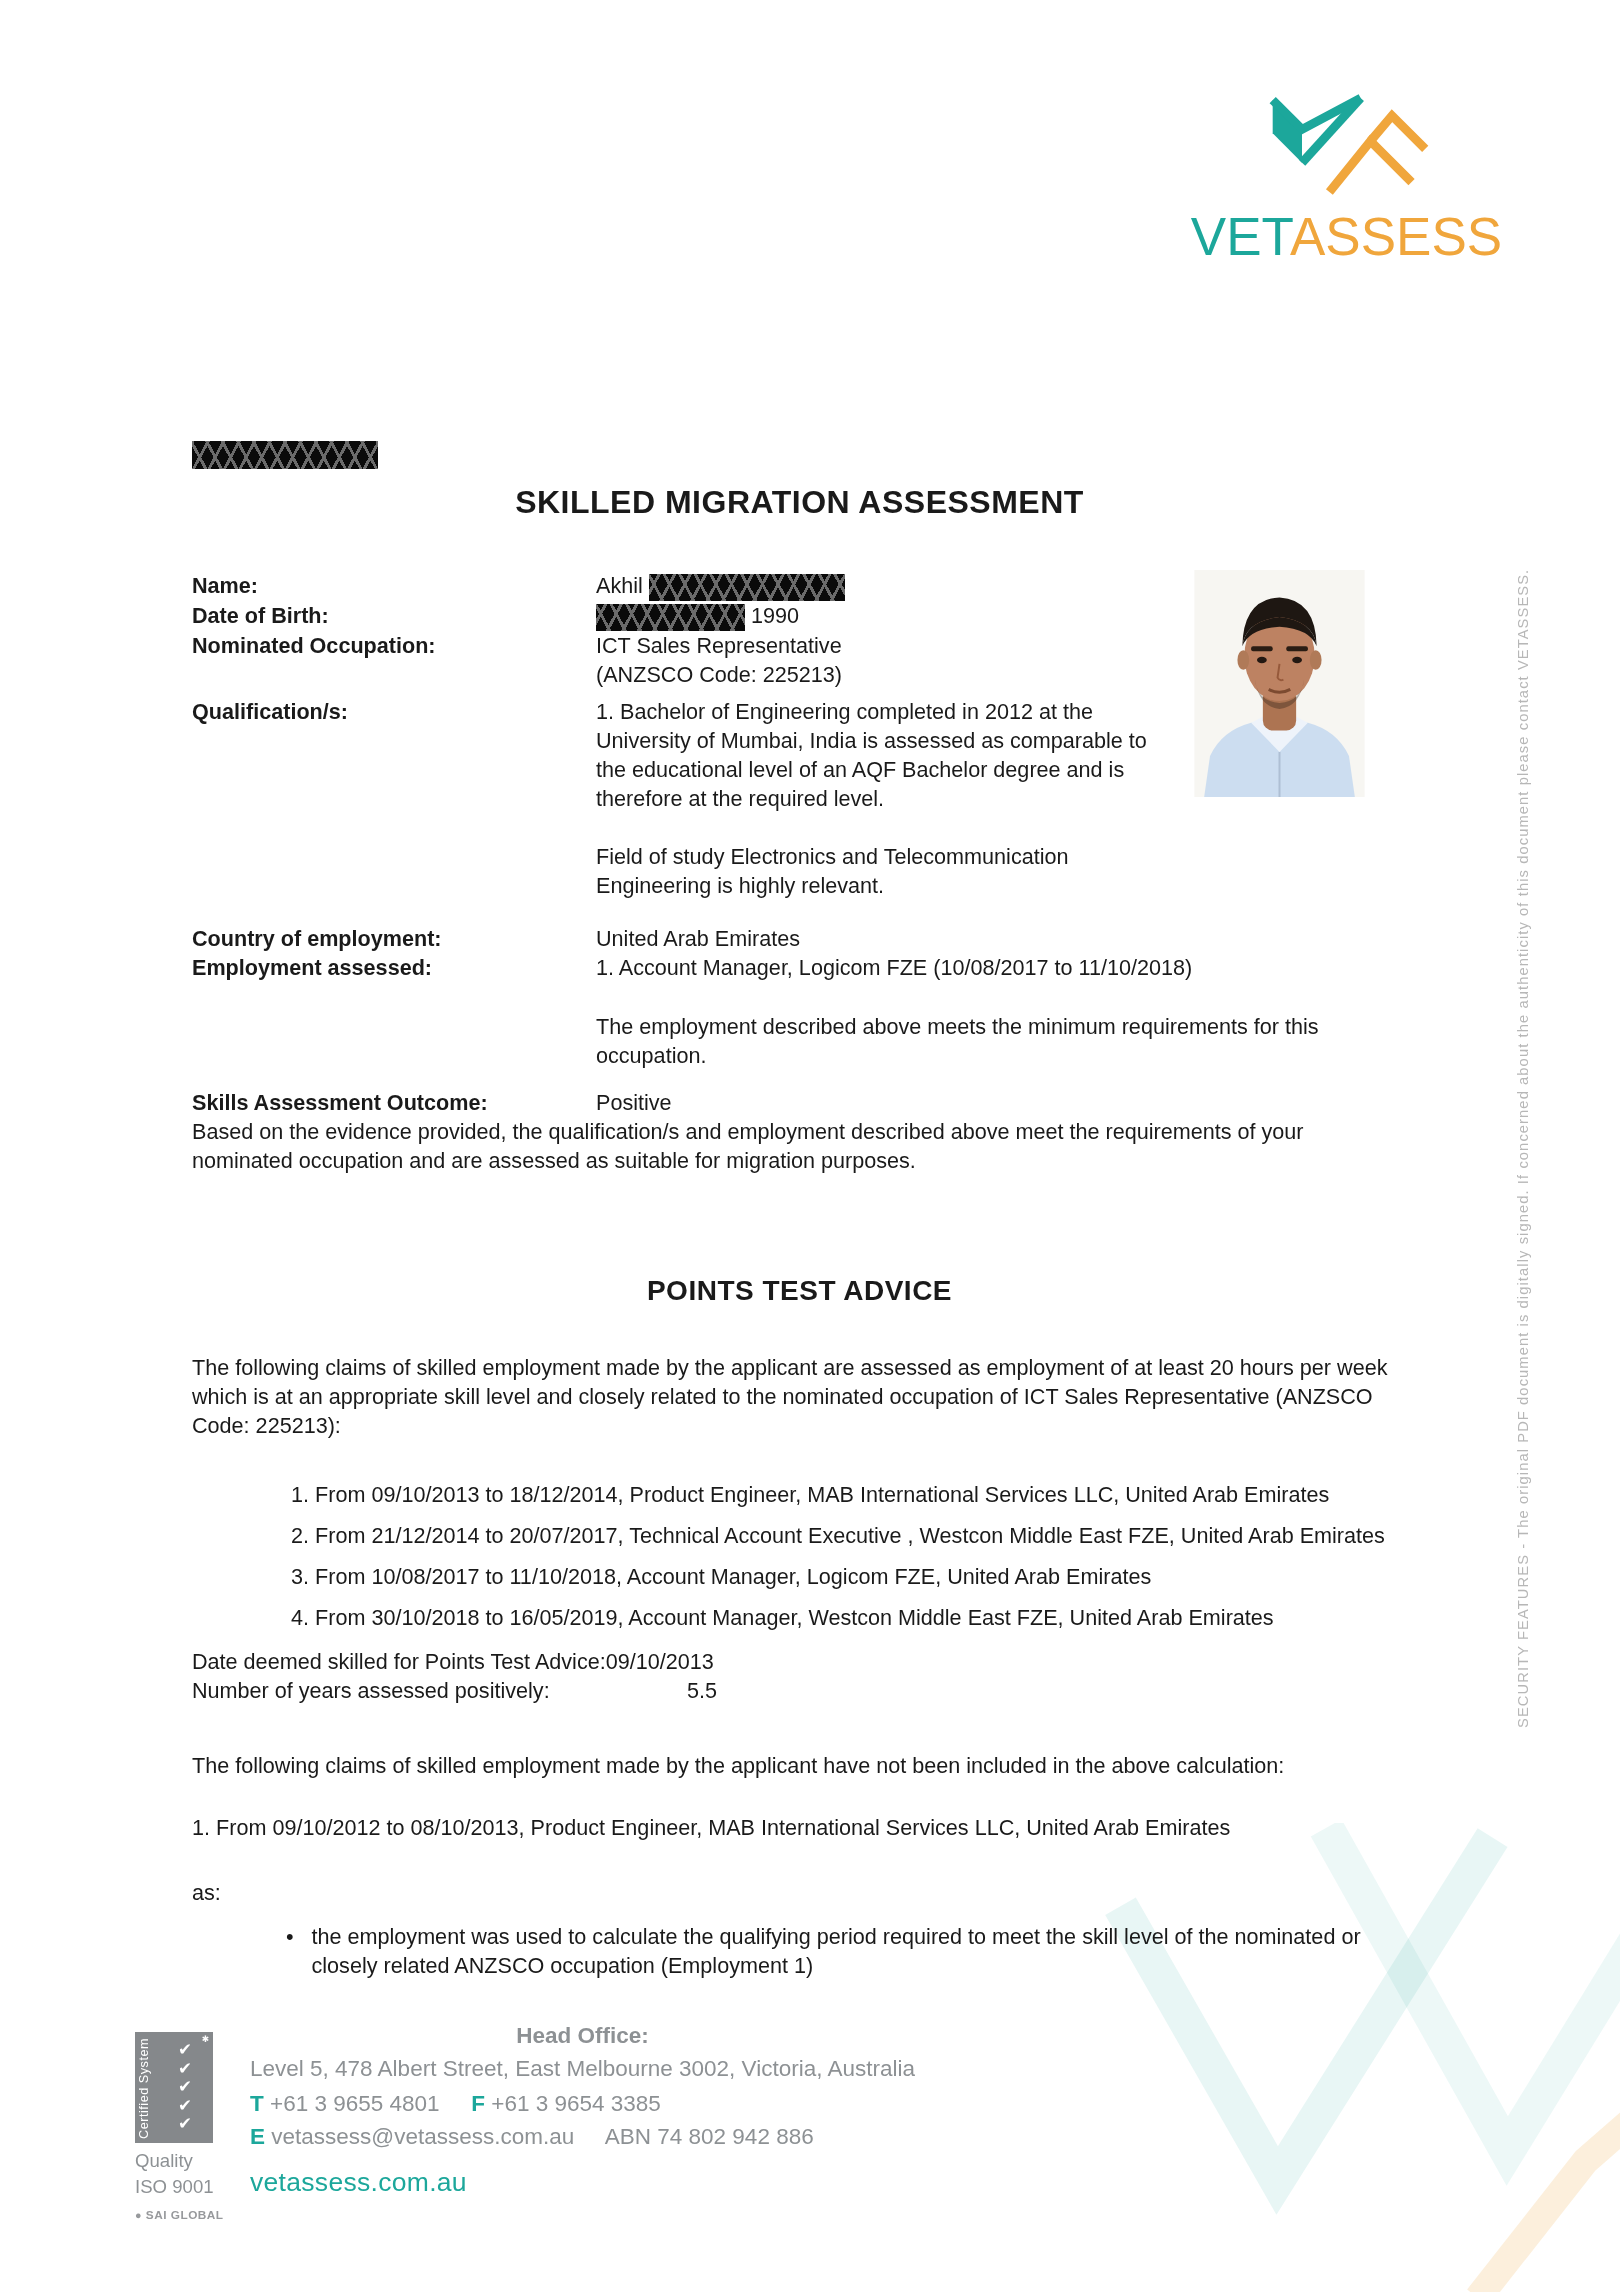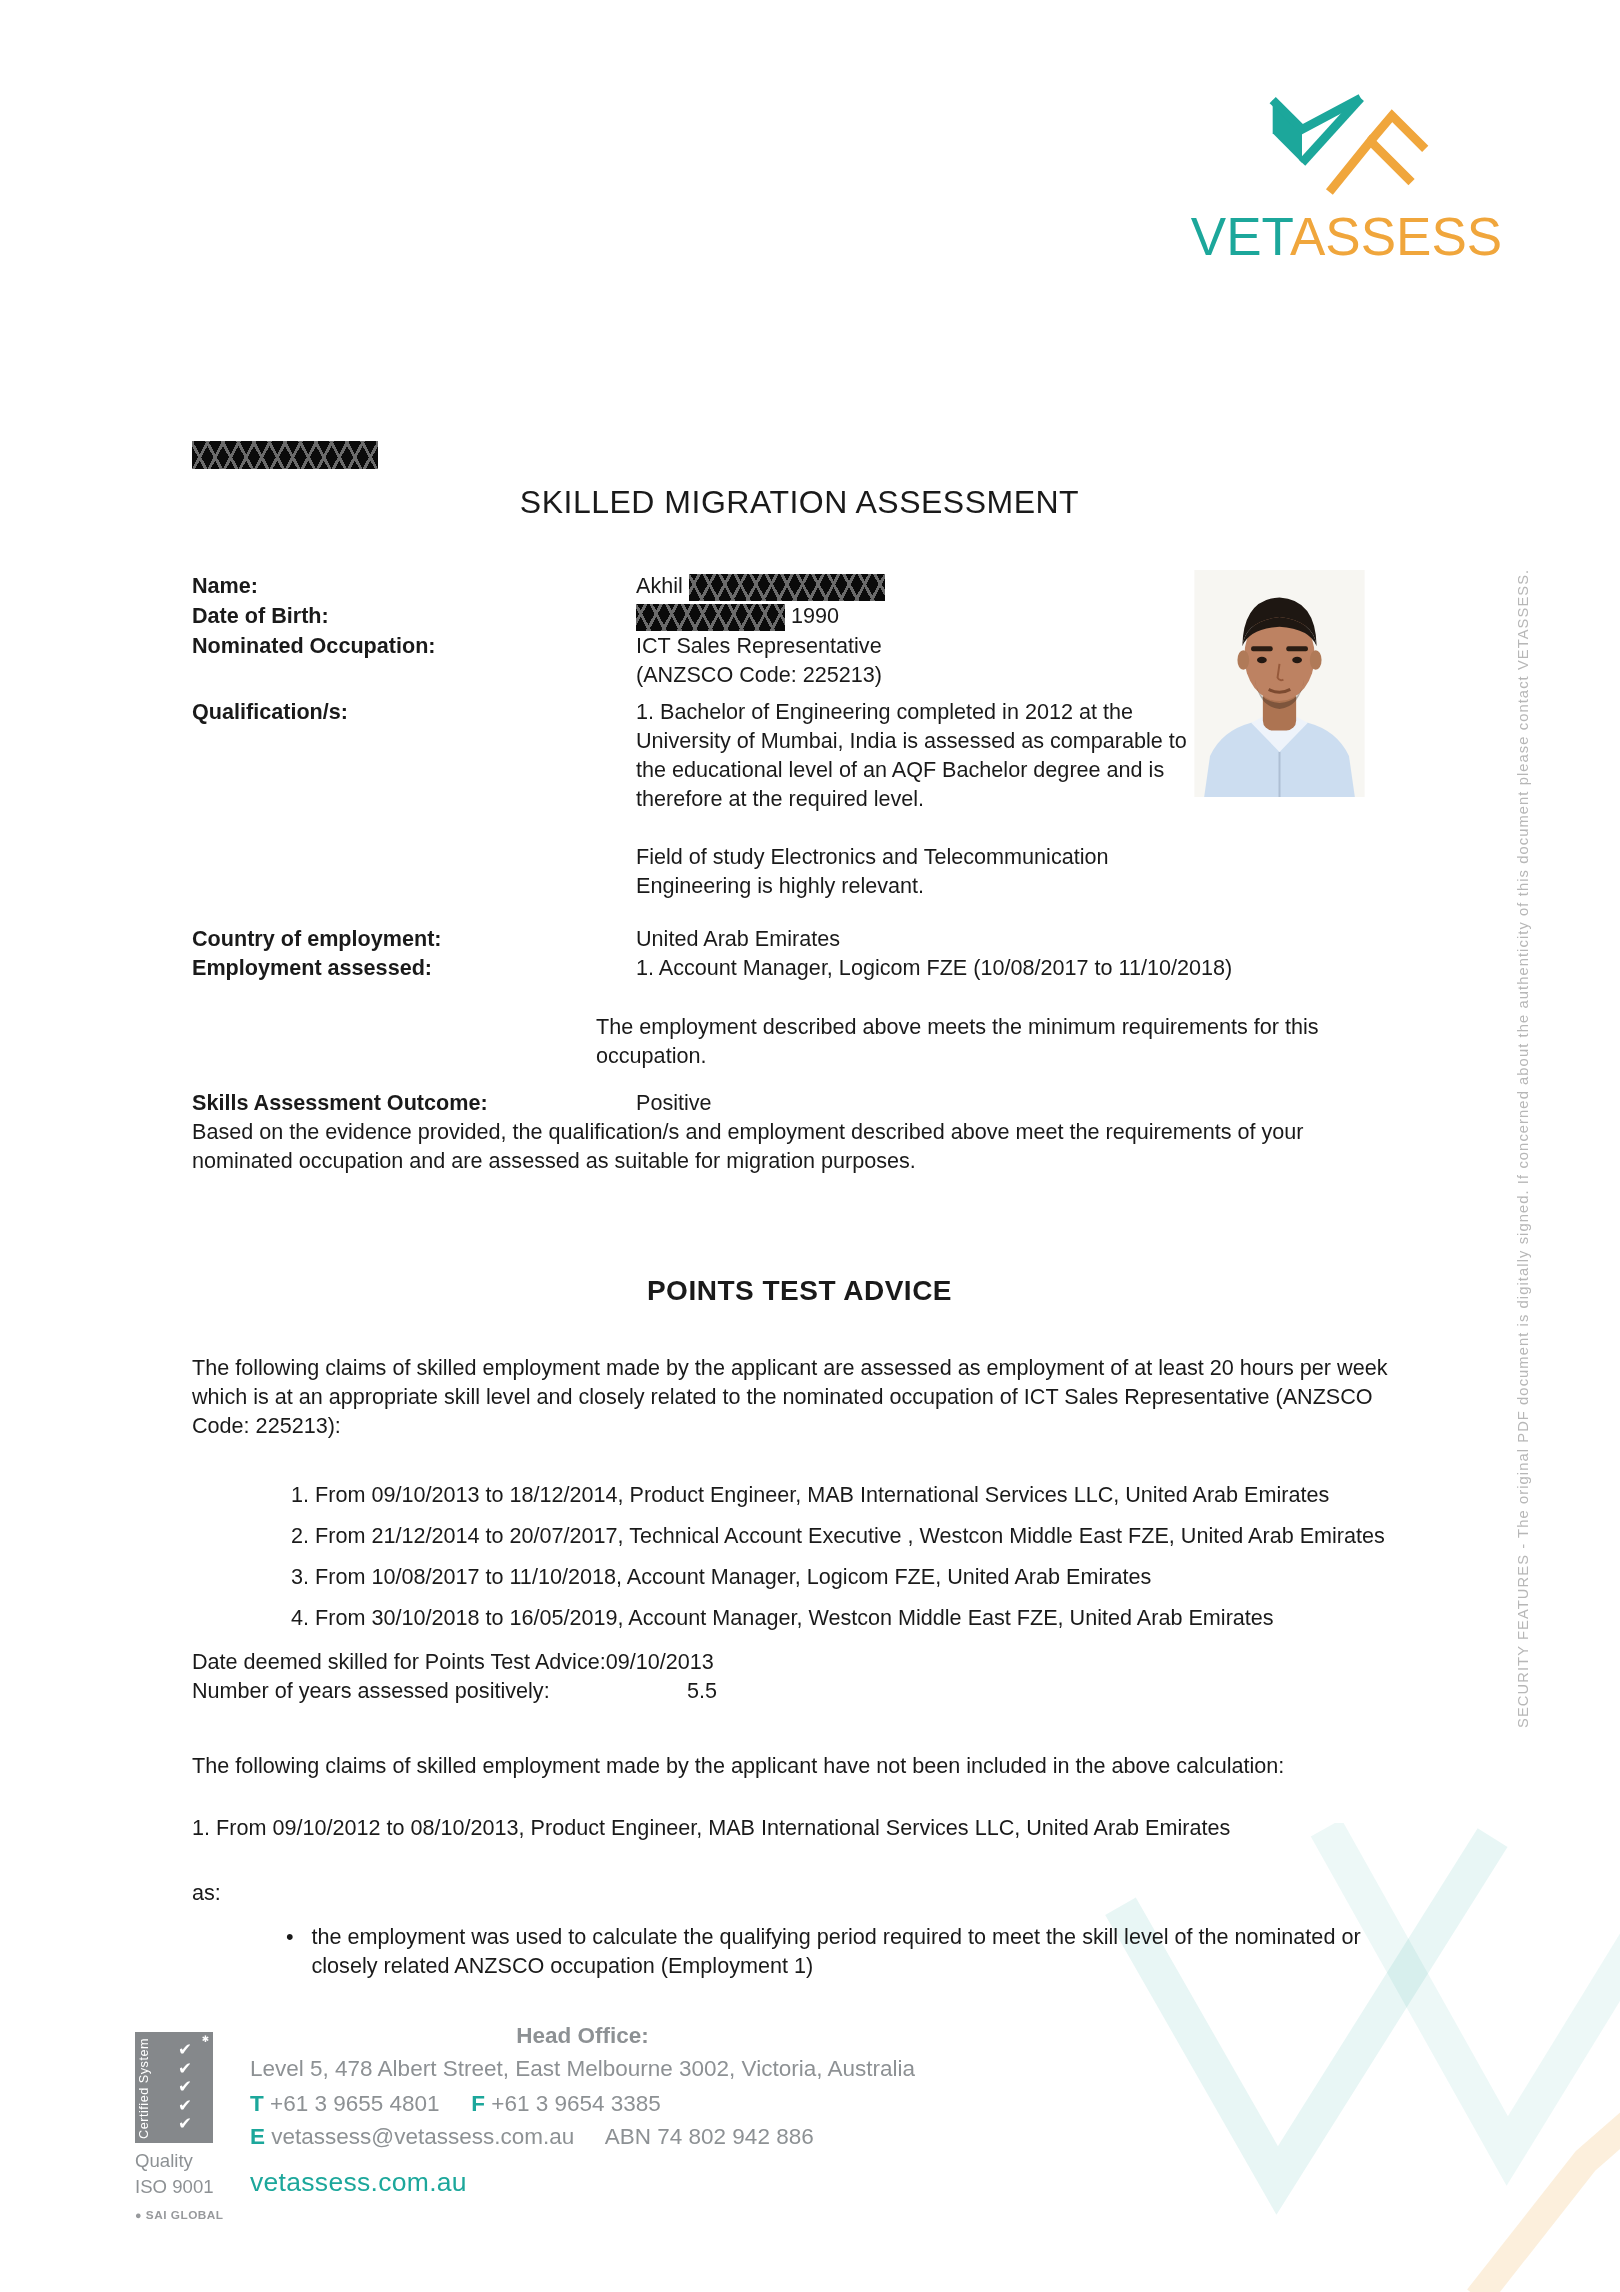--- a/index.html
+++ b/index.html
@@ -43,31 +43,31 @@
     background-image:
       repeating-linear-gradient(62deg,transparent 0 10.8px,#6b6b6b 10.8px 13.7px),
       repeating-linear-gradient(-62deg,transparent 0 10.8px,#6b6b6b 10.8px 13.7px);
     vertical-align:middle;
     height:27.4px;
   }
   .redact-ref{position:absolute;left:192px;top:441px;width:186px;height:28px;}
   
   .doc-title{
     position:absolute;left:192px;top:484px;width:1215px;
-    text-align:center;font-size:32px;font-weight:normal;letter-spacing:0.5px;
+    text-align:center;font-size:32px;font-weight:bold;letter-spacing:0.5px;
   }
   .pta-title{
     position:absolute;left:192px;top:1258px;width:1215px;
     text-align:center;font-size:28px;font-weight:bold;letter-spacing:0.5px;margin-top:17px;
   }
   
   .body-text{font-size:21.6px;line-height:29px;}
   b,.bold{font-weight:normal;}
   .fields{position:absolute;left:192px;top:571px;width:1000px;}
-  .frow{display:flex;gap:40px;}
+  .frow{display:flex;}
   .flabel{width:404px;flex:0 0 404px;font-weight:bold;}
   .fvalue{flex:1;}
   .fvalue.narrow{max-width:564px;}
   .gap8{height:7.8px;}
   .gap30{height:29px;}
   .photo{position:absolute;left:1194px;top:570px;width:171px;height:227px;}
   .block{position:absolute;font-size:21.6px;line-height:29px;}
   .list-item{margin:12px;}
   .years-label{display:inline-block;min-width:495px;}
   .bullet-row{display:flex;}

